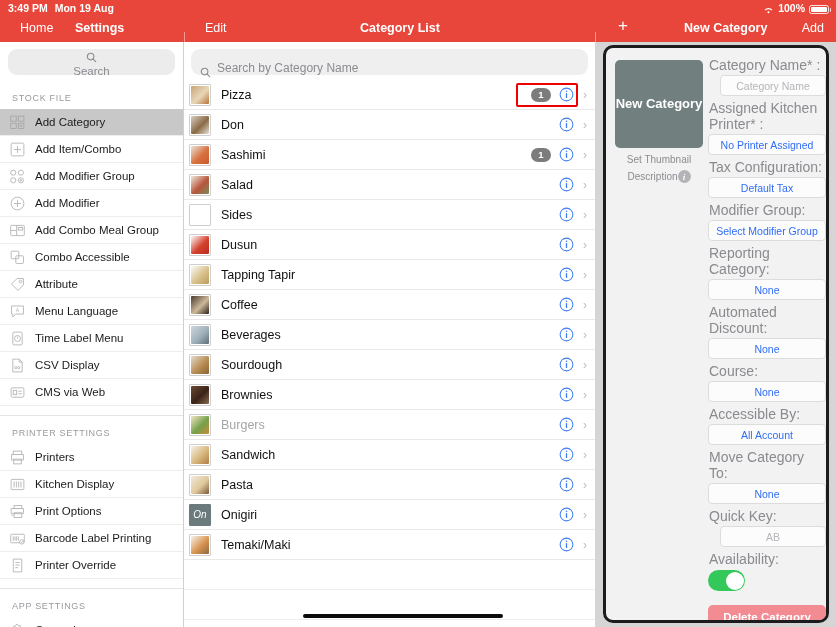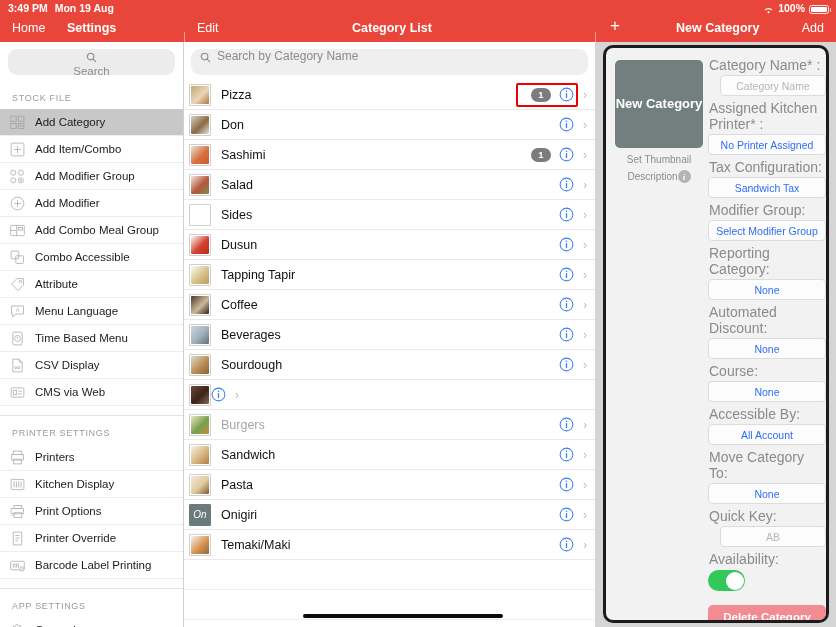--- a/index.html
+++ b/index.html
@@ -29,21 +29,21 @@
   .batt::after {
     content: ""; position: absolute; left: 1px; top: 1px; right: 1px; bottom: 1px;
     background: #fff; border-radius: 1px;
   }
   .batt::before {
     content: ""; position: absolute; right: -3px; top: 2.5px; width: 1.5px; height: 3.5px;
     background: rgba(255,255,255,.8); border-radius: 0 1px 1px 0;
   }
   .navrow { position: absolute; top: 16px; left: 0; width: 836px; height: 26px; }
   .nav-item {
-    position: absolute; color: #fff; font-size: 12.5px; top: 5px; white-space: nowrap;
+    position: absolute; color: #fff; font-size: 12.5px; top: 5px; white-space: nowrap; margin-left: 8px;
   }
   .nav-bold { font-weight: bold; }
   .pane-sep-top {
     position: absolute; top: 16px; width: 1px; height: 26px; background: rgba(255,255,255,.45);
   }
 
   
   .sidebar {
     position: absolute; top: 42px; left: 0; width: 184px; height: 585px;
     background: #fff; overflow: hidden; border-right: 1px solid #d0d0d0;
@@ -68,21 +68,21 @@
   .sb-divider { height: 10px; border-bottom: 1px solid #e4e4e4; }
 
   
   .midpane {
     position: absolute; top: 42px; left: 184px; width: 411px; height: 585px;
     background: #fff; overflow: hidden;
   }
   .mid-search-wrap { padding: 7px 7px 5px 7px; }
   .mid-search {
     height: 26px; background: #efeff0; border-radius: 9px;
-    display: flex; align-items: flex-start; padding: 0 9px; gap: 6px;
+    display: flex; align-items: flex-end; padding: 0 9px; gap: 6px;
   }
   .mid-search .ph { color: #8b8b90; font-size: 12px; }
   .cat-row {
     height: 30px; display: flex; align-items: center;
     padding-left: 5px; padding-right: 6px; border-bottom: 1px solid #e9e9e9;
     position: relative;
   }
   .thumb {
     width: 22px; height: 22px; flex: none; border: 1px solid #cfcfcf; background: #fff;
     border-radius: 1px; overflow: hidden; position: relative;
@@ -287,21 +287,21 @@
               <text x="10" y="10.3" font-size="6" fill="#9b9b9f" stroke="none" text-anchor="middle">A</text>
             </svg></span>
           <span>Menu Language</span>
         </div>
         <div class="sb-item">
           <span class="sb-ic"><svg viewBox="0 0 20 20" width="17" height="17" fill="none" stroke="#9b9b9f" stroke-width="1.1">
               <rect x="4.5" y="2.5" width="11" height="15" rx="1.5"></rect>
               <circle cx="10" cy="10" r="3.5"></circle>
               <line x1="10" y1="8" x2="10" y2="10"></line>
             </svg></span>
-          <span>Time Based Menu</span>
+          <span>Time Label Menu</span>
         </div>
         <div class="sb-item">
           <span class="sb-ic"><svg viewBox="0 0 20 20" width="17" height="17" fill="none" stroke="#9b9b9f" stroke-width="1.1">
               <path d="M4.5 2.5 H12 L15.5 6 V17.5 H4.5 Z"></path>
               <path d="M12 2.5 V6 H15.5"></path>
               <circle cx="8" cy="12.5" r="1.3"></circle>
               <circle cx="11.5" cy="12.5" r="1.3"></circle>
             </svg></span>
           <span>CSV Display</span>
         </div>
@@ -335,41 +335,41 @@
           <span>Kitchen Display</span>
         </div>
         <div class="sb-item">
           <span class="sb-ic"><svg viewBox="0 0 20 20" width="17" height="17" fill="none" stroke="#9b9b9f" stroke-width="1.1">
               <rect x="6" y="3" width="9" height="3.5"></rect>
               <path d="M2.5 6.5 H17 V12.5 H2.5 Z"></path>
               <rect x="6" y="11.5" width="9" height="5.5"></rect>
               <line x1="3" y1="14.5" x2="5" y2="14.5"></line>
             </svg></span>
           <span>Print Options</span>
-        </div>
-        <div class="sb-item">
-          <span class="sb-ic"><svg viewBox="0 0 20 20" width="17" height="17" fill="none" stroke="#9b9b9f" stroke-width="1.1">
-              <path d="M5 2.5 H15 V17.5 H5 Z"></path>
-              <line x1="7.5" y1="6.5" x2="12.5" y2="6.5"></line>
-              <line x1="7.5" y1="9.5" x2="12.5" y2="9.5"></line>
-              <line x1="7.5" y1="12.5" x2="10.5" y2="12.5"></line>
-            </svg></span>
-          <span>Printer Override</span>
         </div>
         <div class="sb-item">
           <span class="sb-ic"><svg viewBox="0 0 20 20" width="17" height="17" fill="none" stroke="#9b9b9f" stroke-width="1.1">
               <rect x="2" y="5" width="16" height="10" rx="1"></rect>
               <line x1="5" y1="7.5" x2="5" y2="12.5"></line>
               <line x1="7" y1="7.5" x2="7" y2="12.5"></line>
               <line x1="9" y1="7.5" x2="9" y2="12.5"></line>
               <line x1="11" y1="7.5" x2="11" y2="12.5"></line>
               <circle cx="15" cy="14" r="2.6" fill="#fff"></circle>
               <path d="M13.8 14 L14.7 15 L16.3 13" stroke-width="1"></path>
             </svg></span>
           <span>Barcode Label Printing</span>
+        </div>
+        <div class="sb-item">
+          <span class="sb-ic"><svg viewBox="0 0 20 20" width="17" height="17" fill="none" stroke="#9b9b9f" stroke-width="1.1">
+              <path d="M5 2.5 H15 V17.5 H5 Z"></path>
+              <line x1="7.5" y1="6.5" x2="12.5" y2="6.5"></line>
+              <line x1="7.5" y1="9.5" x2="12.5" y2="9.5"></line>
+              <line x1="7.5" y1="12.5" x2="10.5" y2="12.5"></line>
+            </svg></span>
+          <span>Printer Override</span>
         </div>
         <div class="sb-divider"></div>
         <div class="sec-head">APP SETTINGS</div>
         <div class="sb-item">
           <span class="sb-ic"><svg viewBox="0 0 20 20" width="17" height="17" fill="none" stroke="#9b9b9f" stroke-width="1.1">
               <circle cx="10" cy="10" r="3"></circle>
               <path d="M10 2.5 L11 4.6 L13.3 4 L13.4 6.4 L15.7 6.9 L14.6 9 L16.4 10.5 L14.6 11.9 L15.4 14.1 L13 14.4 L12.4 16.6 L10.3 15.6 L8.4 17 L7.4 14.9 L5.1 15.1 L5.2 12.7 L3 11.9 L4.3 10 L3 8 L5.2 7.2 L5.2 4.9 L7.5 5.1 L8.5 3 Z"></path>
             </svg></span>
           <span>General</span>
         </div>
@@ -509,20 +509,21 @@
               <circle cx="8" cy="8" r="6.8" fill="none" stroke="#3b7ef0" stroke-width="1.1"></circle>
               <circle cx="8" cy="4.6" r="0.85" fill="#3b7ef0"></circle>
               <rect x="7.3" y="6.5" width="1.4" height="5.2" rx="0.6" fill="#3b7ef0"></rect>
             </svg></span>
           <span class="chev">›</span>
         </div>
         <div class="cat-row">
           <div class="thumb">
             <div class="inner" style="background: linear-gradient(135deg, rgb(107, 74, 51) 0%, rgb(58, 35, 24) 55%, rgb(138, 106, 78) 100%);"></div>
           </div>
+          <span class="cat-name">Brownies</span>
           <span class="info-ic"><svg viewBox="0 0 16 16" width="15" height="15">
               <circle cx="8" cy="8" r="6.8" fill="none" stroke="#3b7ef0" stroke-width="1.1"></circle>
               <circle cx="8" cy="4.6" r="0.85" fill="#3b7ef0"></circle>
               <rect x="7.3" y="6.5" width="1.4" height="5.2" rx="0.6" fill="#3b7ef0"></rect>
             </svg></span>
           <span class="chev">›</span>
         </div>
         <div class="cat-row">
           <div class="thumb">
             <div class="inner" style="background: linear-gradient(135deg, rgb(242, 228, 196) 0%, rgb(118, 160, 74) 55%, rgb(201, 139, 62) 100%);"></div>
@@ -596,21 +597,21 @@
         <div class="desc-row">
           <span>Description</span>
           <span class="desc-i">i</span>
         </div>
         <div class="fields" id="detail-fields">
             <div class="f-label">Category Name* :</div>
             <div class="f-input">Category Name</div>
             <div class="f-label">Assigned Kitchen Printer* :</div>
             <div class="f-btn">No Printer Assigned</div>
             <div class="f-label">Tax Configuration:</div>
-            <div class="f-btn">Sandwich Tax</div>
+            <div class="f-btn">Default Tax</div>
             <div class="f-label">Modifier Group:</div>
             <div class="f-btn">Select Modifier Group</div>
             <div class="f-label">Reporting Category:</div>
             <div class="f-btn">None</div>
             <div class="f-label">Automated Discount:</div>
             <div class="f-btn">None</div>
             <div class="f-label">Course:</div>
             <div class="f-btn">None</div>
             <div class="f-label">Accessible By:</div>
             <div class="f-btn">All Account</div>

